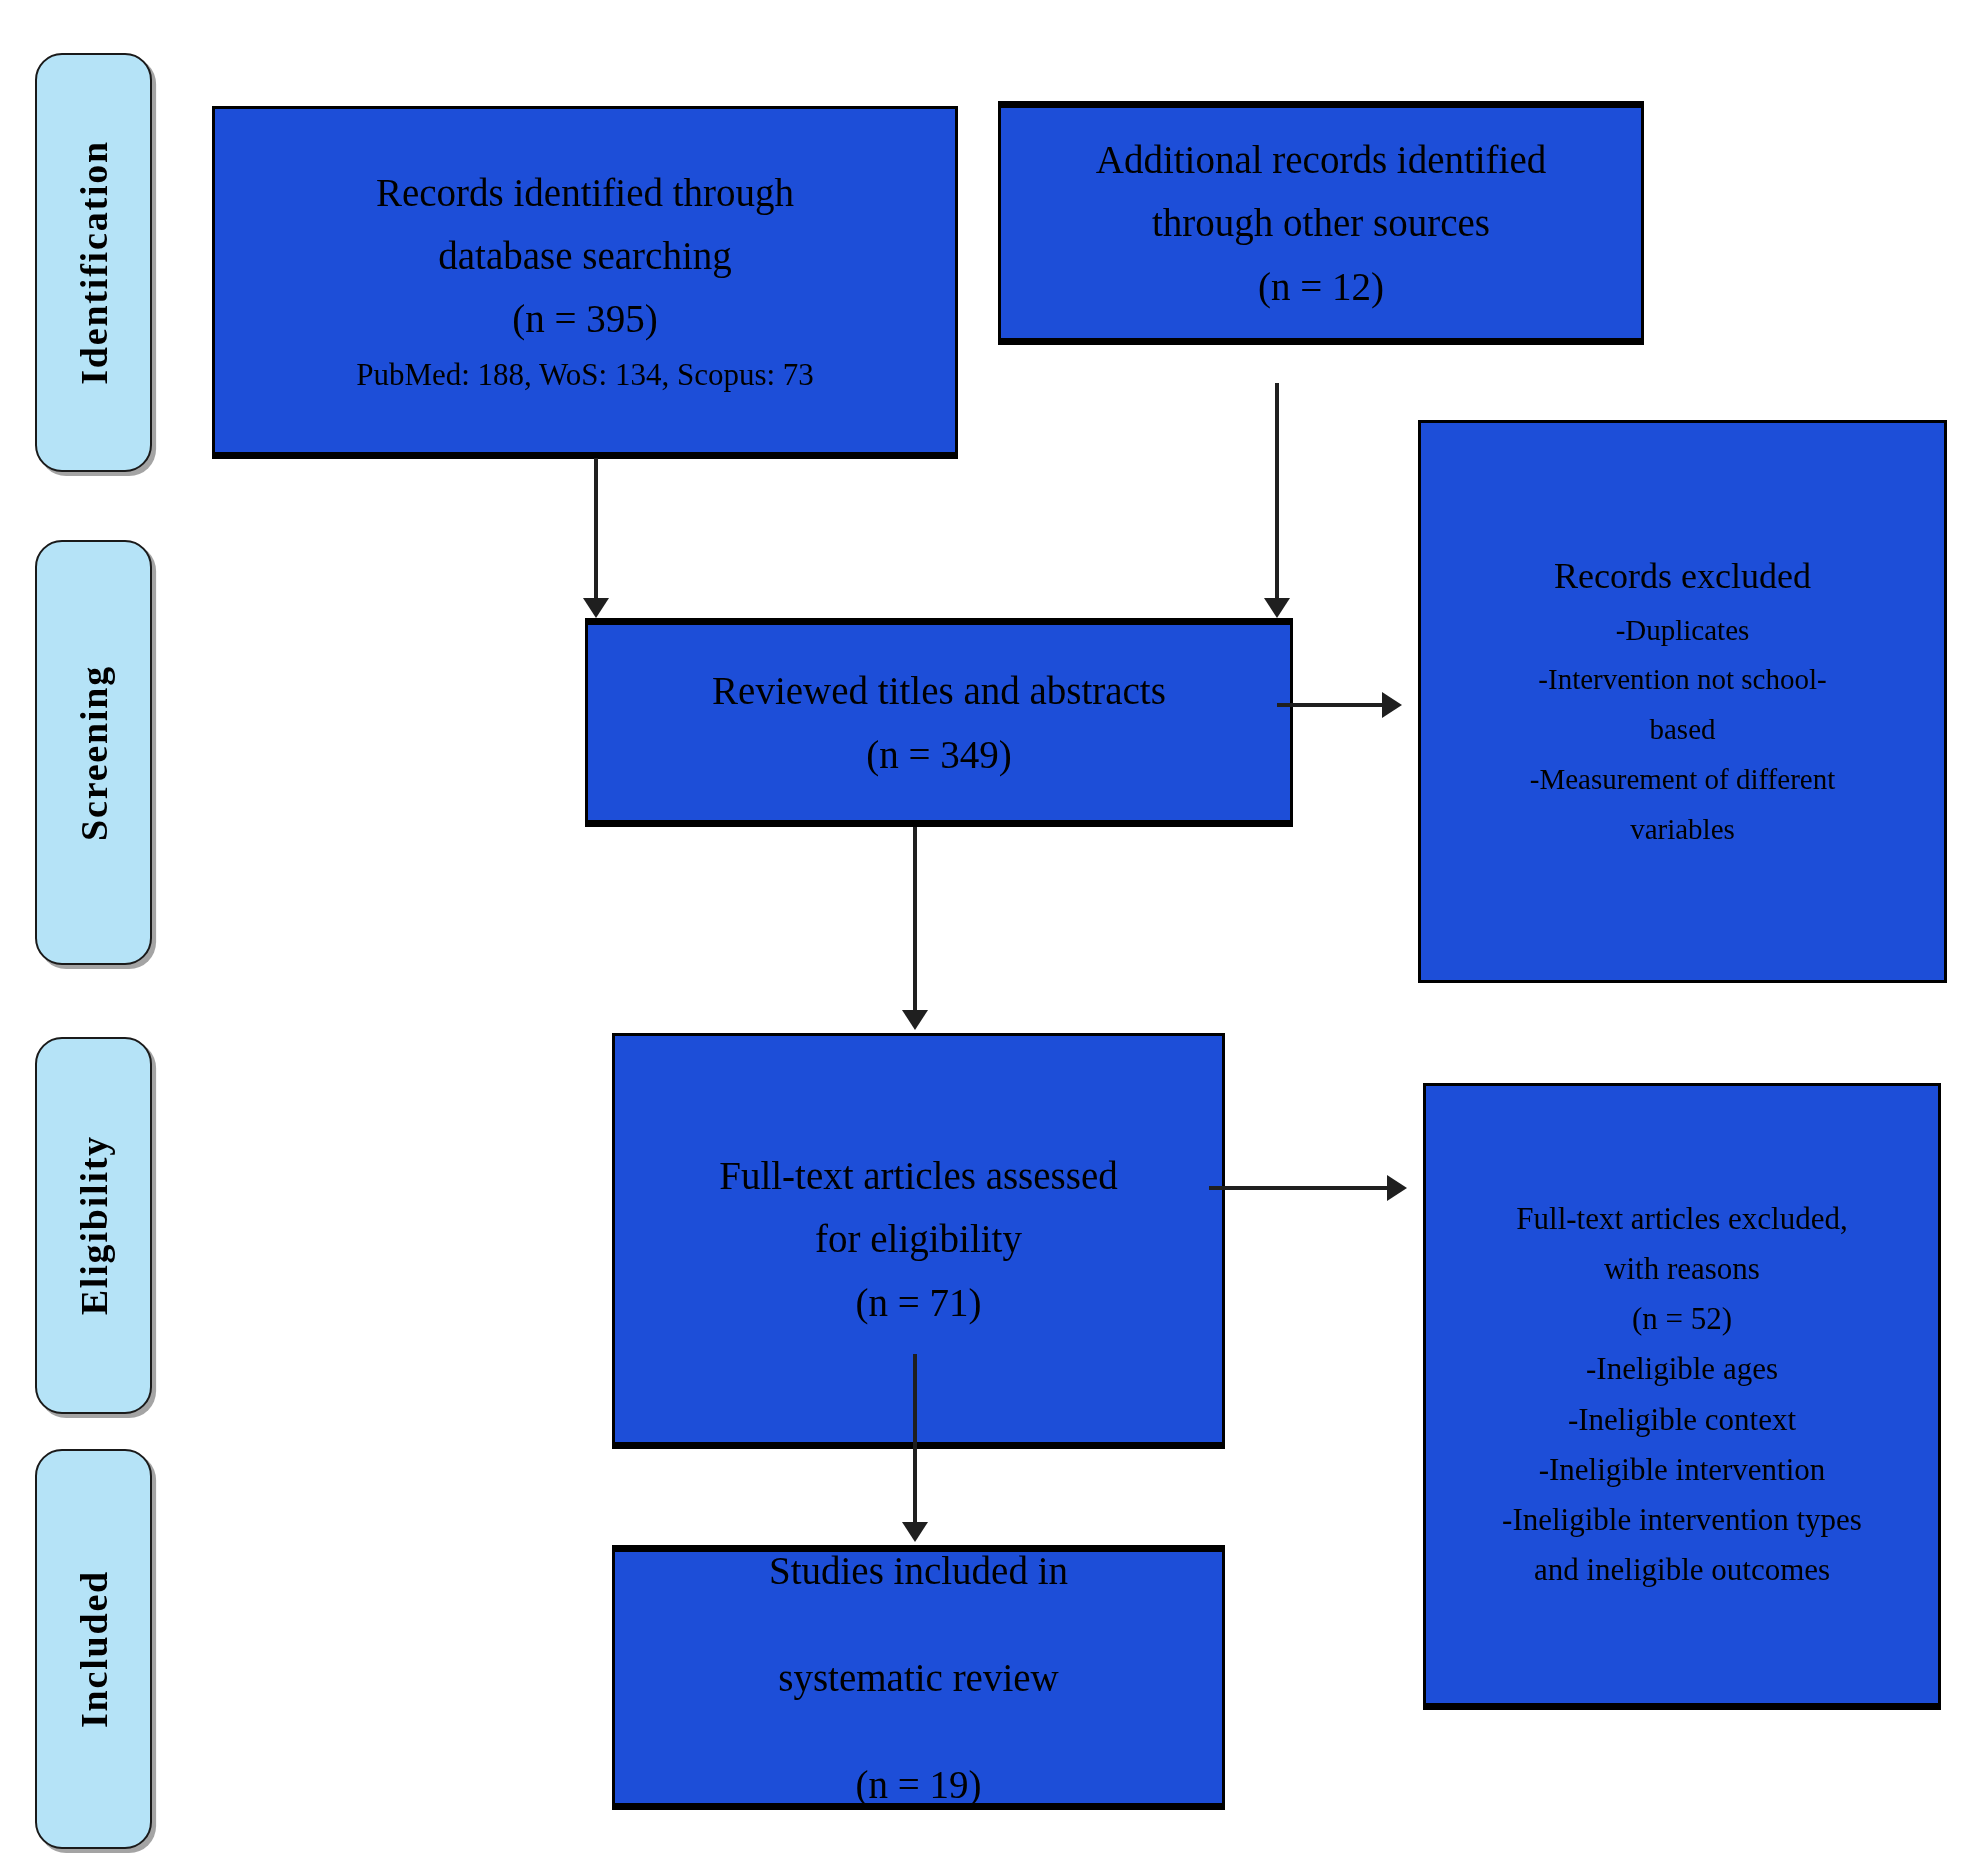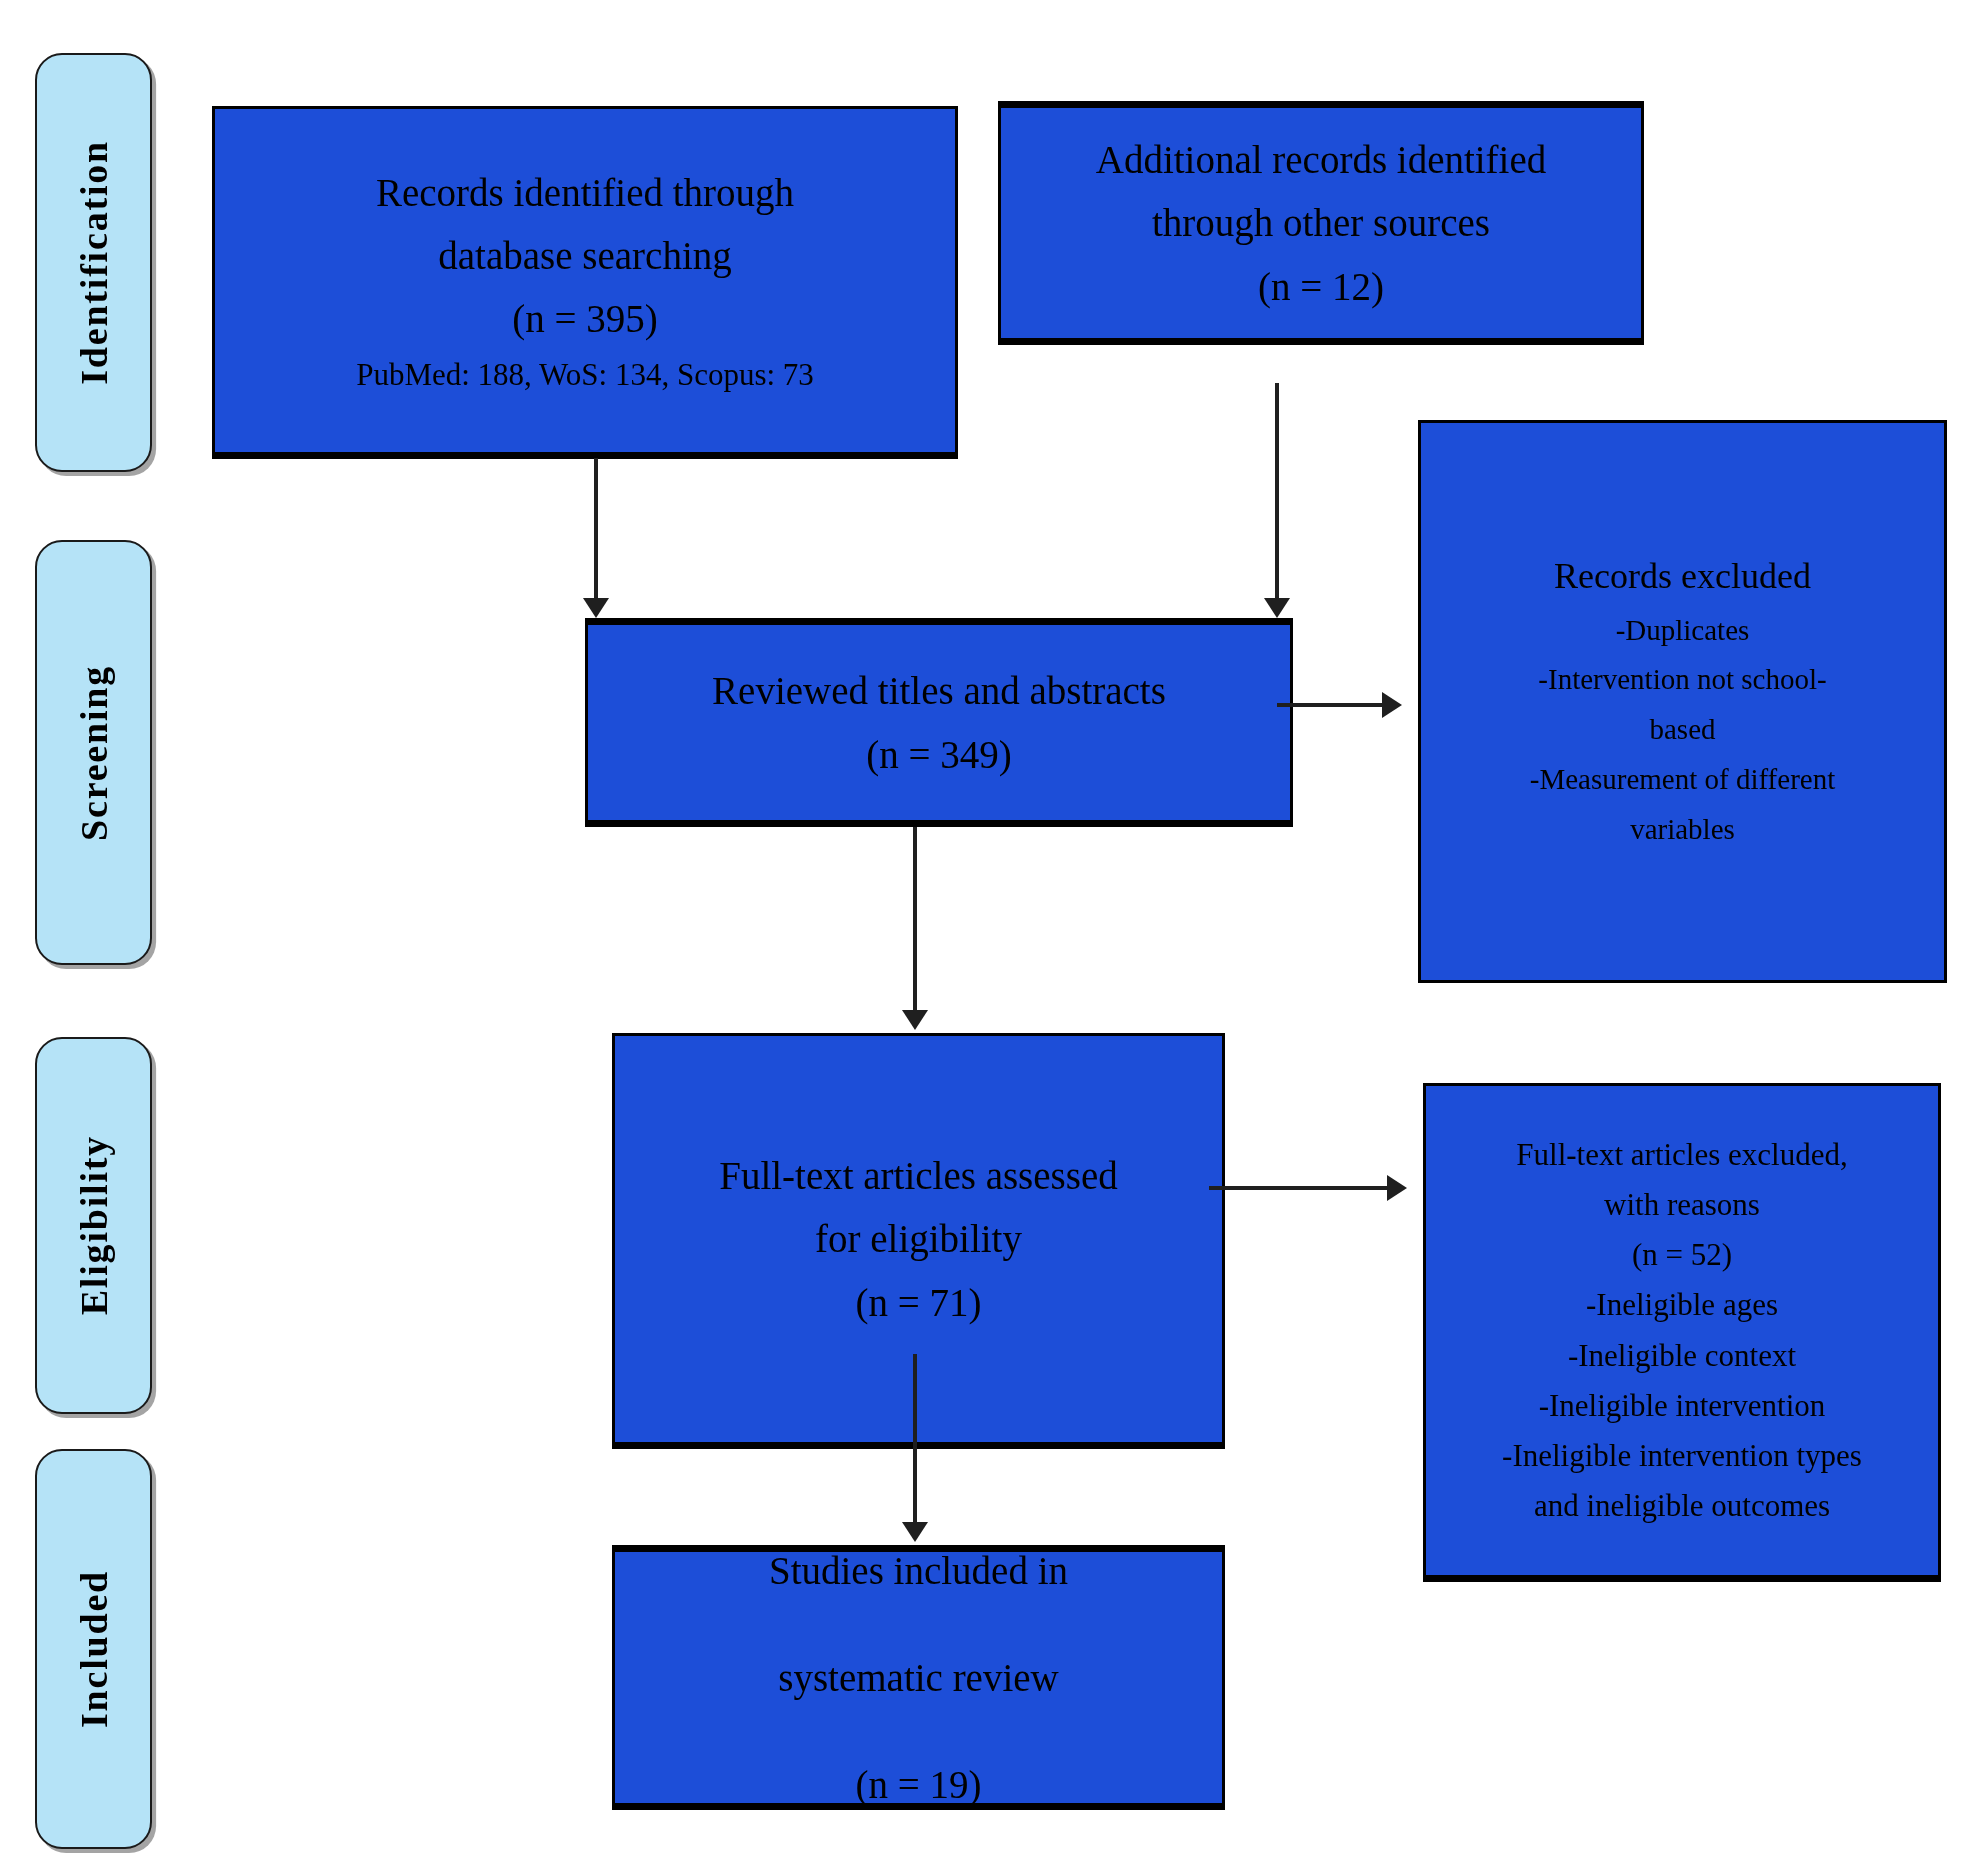--- a/index.html
+++ b/index.html
@@ -139,21 +139,21 @@
     <span class="line fs-big">Reviewed titles and abstracts</span>
     <span class="line fs-big">(n = 349)</span>
   </div>
 
   <div class="flow-box edge-heavy-bottom" style="left:596px; top:1033px; width:613px; height:416px;">
     <span class="line fs-big">Full-text articles assessed</span>
     <span class="line fs-big">for eligibility</span>
     <span class="line fs-big">(n = 71)</span>
   </div>
 
-  <div class="flow-box edge-heavy-bottom" style="left:1407px; top:1083px; width:518px; height:499px;">
+  <div class="flow-box edge-heavy-bottom" style="left:1407px; top:1083px; width:518px; height:627px;">
     <span class="line fs-small">Full-text articles excluded,</span>
     <span class="line fs-small">with reasons</span>
     <span class="line fs-small">(n = 52)</span>
     <span class="line fs-small">-Ineligible ages</span>
     <span class="line fs-small">-Ineligible context</span>
     <span class="line fs-small">-Ineligible intervention</span>
     <span class="line fs-small">-Ineligible intervention types</span>
     <span class="line fs-small">and ineligible outcomes</span>
   </div>
 

